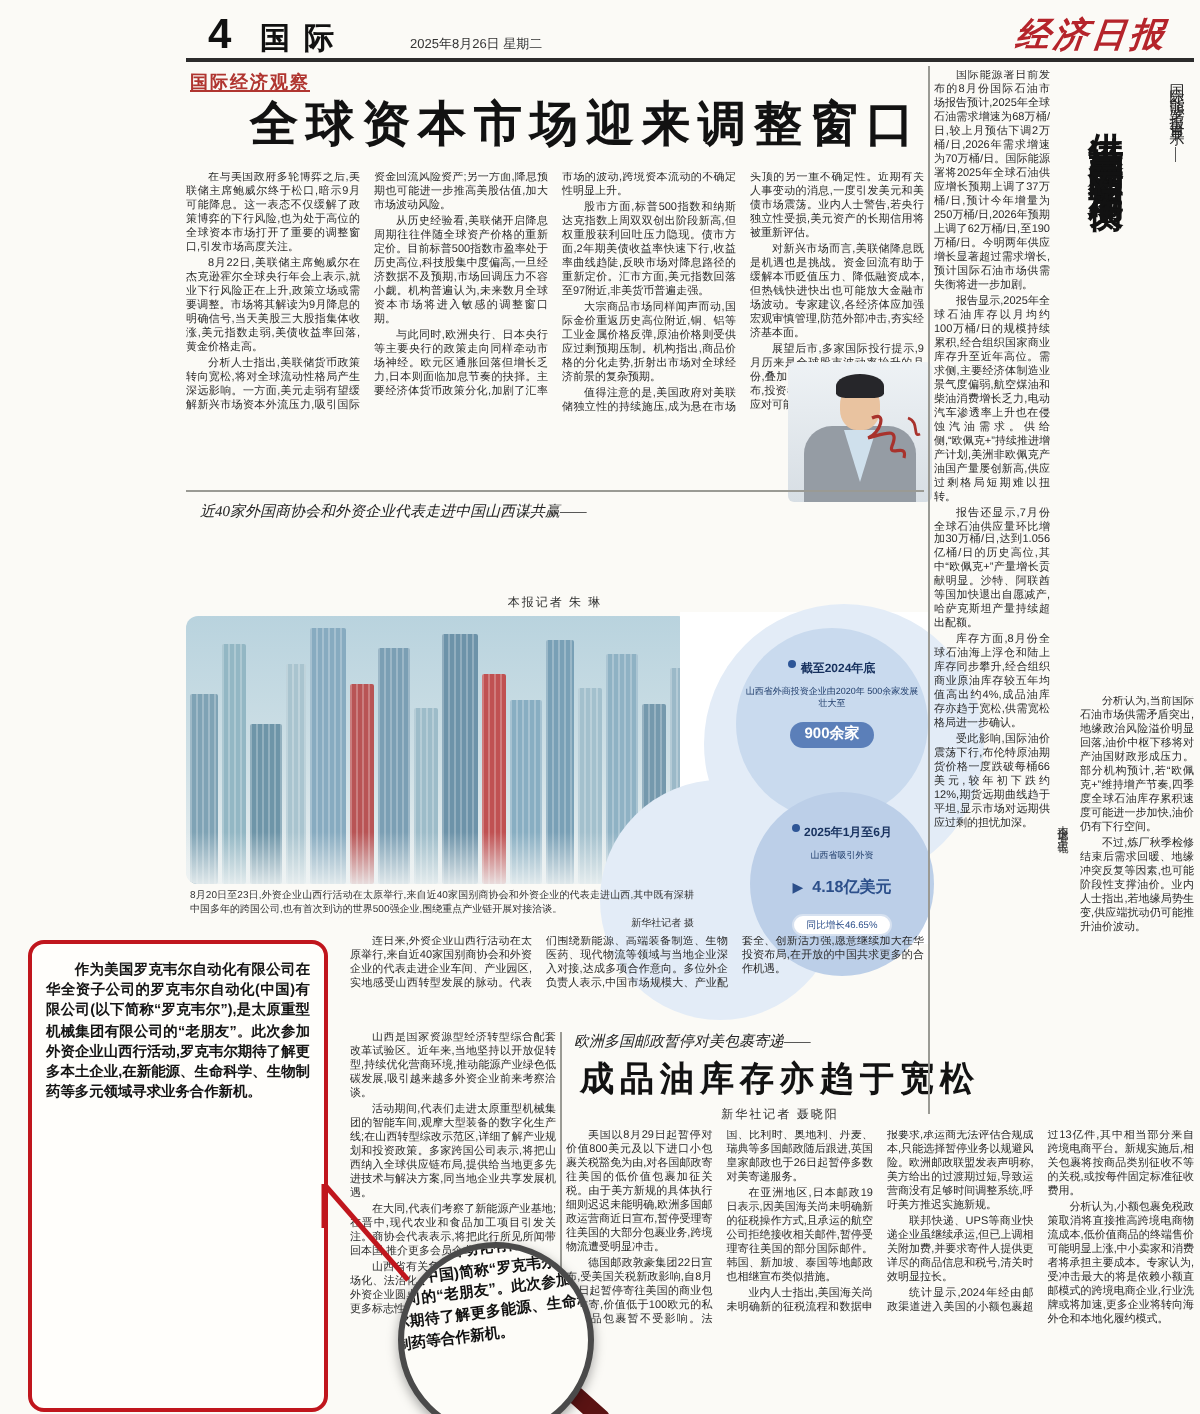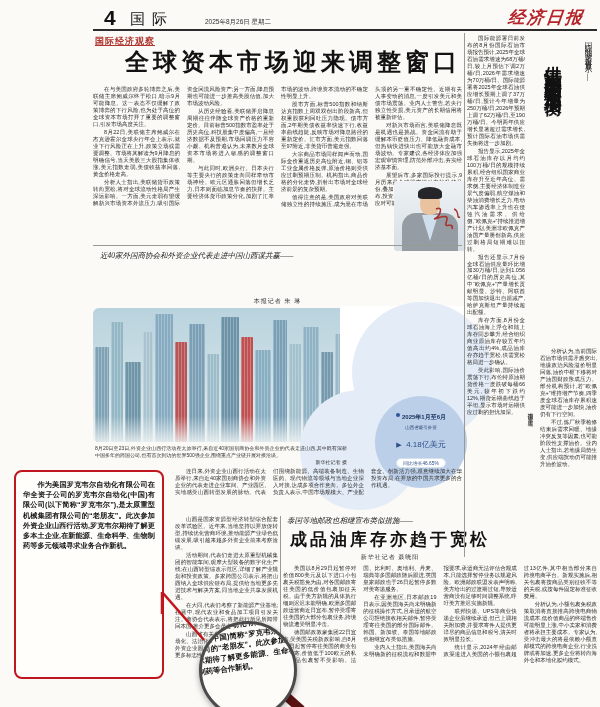--- a/index.html
+++ b/index.html
@@ -8,21 +8,21 @@
     background:#fbfaf6; font-family:"Liberation Sans", sans-serif; color:#2a2a2a;
   }
   .t { font-size:5.5px; line-height:1.27; text-align:justify; color:#2b2b2b; overflow:hidden; }
   .para { margin:0 0 1px 0; text-indent:2em; }
   .cols4 { column-count:4; column-gap:7px; }
   .cols3 { column-count:3; column-gap:7px; }
   .abs { position:absolute; }
   .hairline { background:#9a9a94; }
   
   .pagenum { font-size:21px; font-weight:bold; color:#111; }
-  .section { font-size:15px; font-weight:normal; letter-spacing:7px; color:#111; }
+  .section { font-size:15px; font-weight:bold; letter-spacing:7px; color:#111; }
   .date { font-size:6.5px; color:#333; }
   .masthead { font-family:"DejaVu Serif", serif; font-style:italic; font-weight:bold;
               font-size:17px; color:#b5242b; letter-spacing:2px; transform:skewX(-6deg); }
   .toprule { position:absolute; left:93px; top:29px; width:504px; height:2px; background:#2c2c2c; }
   
   .eyebrow { font-size:9px; font-weight:bold; color:#b03530; letter-spacing:1px; }
   .h1 { font-size:24px; font-weight:bold; letter-spacing:4px; color:#121212; text-align:right; }
   
   .kicker { font-family:"Liberation Serif", serif; font-style:italic; font-size:7.5px; color:#222; }
   .h2 { font-size:21px; font-weight:bold; letter-spacing:4px; color:#121212; text-align:center; }
@@ -40,32 +40,32 @@
   .info-panel { position:absolute; left:340px; top:306px; width:124px; height:166px; background:#fff; }
   .big-glow { position:absolute; border-radius:50%; background:#e3ecf7; }
   .bubble { position:absolute; border-radius:50%; text-align:center; padding-top:9px; box-sizing:border-box; }
   .bub-label { font-size:6px; font-weight:bold; color:#17315e; }
   .bub-dot { display:inline-block; width:4px; height:4px; border-radius:50%; background:#2e5697; margin-right:2px; vertical-align:middle; }
   .bub-desc { font-size:4.5px; color:#23406e; margin:2px 3px; line-height:1.25; }
   .pill-blue { display:inline-block; background:#5b7fb9; color:#fff; font-weight:bold; font-size:7.5px;
                border-radius:8px; padding:1.5px 7px; }
   .pill-white { display:inline-block; background:#fff; color:#2c4f8a; font-size:4.8px;
                 border-radius:7px; padding:1px 6px; margin-top:2px; border:0.5px solid #d6e1f0; }
-  .val-blue { font-size:8px; font-weight:normal; color:#2c4f8a; }
+  .val-blue { font-size:8px; font-weight:bold; color:#2c4f8a; }
   .arrow { color:#2c4f8a; font-size:7px; }
   
   .portrait { position:absolute; left:394px; top:181px; width:72px; height:70px; overflow:hidden;
               background:linear-gradient(#eef2f5, #d7dee4); border-radius:3px; }
   .p-head { position:absolute; left:26px; top:10px; width:20px; height:24px; border-radius:48% 48% 42% 42%; background:#e9c3a0; }
   .p-hair { position:absolute; left:24px; top:6px; width:24px; height:12px; border-radius:50% 50% 20% 20%; background:#26262a; }
   .p-body { position:absolute; left:8px; top:32px; width:56px; height:40px; border-radius:14px 14px 0 0; background:#959ca4; }
   .p-shirt { position:absolute; left:28px; top:34px; width:16px; height:26px; background:#cfe0ec;
              clip-path:polygon(0 0, 100% 0, 50% 100%); }
   
-  .redbox { position:absolute; left:14px; top:470px; width:150px; height:209px; box-sizing:border-box;
+  .redbox { position:absolute; left:14px; top:470px; width:150px; height:236px; box-sizing:border-box;
             border:2.5px solid #c0161d; border-radius:8px; background:#fffefb; padding:8px 7px; }
   .redbox .para { font-size:7.2px; line-height:1.42; font-weight:bold; color:#151515; text-align:justify; margin-bottom:6px; }
   
   .mag { position:absolute; left:199px; top:621px; width:92px; height:92px; border-radius:50%;
          border:3px solid #4a4a4a; background:#fdfcf8; overflow:hidden; box-shadow:0 2px 6px rgba(0,0,0,.35); z-index:6; }
   .mag-text { position:absolute; left:-14px; top:-6px; width:130px; font-size:7.4px; font-weight:bold;
               line-height:1.45; color:#111; transform:rotate(-7deg); text-align:justify; }
   .mag-handle { position:absolute; left:276px; top:696px; width:30px; height:9px; background:#5a1313;
                 transform:rotate(42deg); border-radius:2px; z-index:5; }
   .leader { position:absolute; z-index:4; }
@@ -140,20 +140,25 @@
     <div class="bld" style="left:210px; width:16px; height:115px; background-color:#8fb2c4;"></div>
     <div class="bld" style="left:228px; width:12px; height:90px;  background-color:#7599ad;"></div>
     <div class="bld" style="left:242px; width:9px;  height:108px; background-color:#9bb9c8;"></div>
     <div class="haze"></div>
   </div>
 
   <div class="info-panel"></div>
   <div class="big-glow" style="left:352px; top:302px; width:140px; height:140px;"></div>
   <div class="big-glow" style="left:300px; top:390px; width:120px; height:120px;"></div>
 
+  <div class="bubble" style="left:368px; top:314px; width:96px; height:96px; background:#c9daee;">
+    <div><span class="bub-dot"></span><span class="bub-label">截至2024年底</span></div>
+    <div class="bub-desc">山西省外商投资企业由2020年 500余家发展壮大至</div>
+    <span class="pill-blue">900余家</span>
+  </div>
 
   <div class="bubble" style="left:375px; top:396px; width:92px; height:92px; background:#bccfe8;">
     <div><span class="bub-dot"></span><span class="bub-label">2025年1月至6月</span></div>
     <div class="bub-desc">山西省吸引外资</div>
     <div><span class="arrow">▶</span>
          <span class="val-blue">4.18亿美元</span></div>
     <span class="pill-white">同比增长46.65%</span>
   </div>
 
 
@@ -179,21 +184,21 @@
 
   <svg class="leader" style="left:160px; top:588px;" width="48" height="56">
     <path d="M2 4 L44 52" stroke="#c0161d" stroke-width="2.5" fill="none"></path>
     <path d="M2 4 L2 26" stroke="#c0161d" stroke-width="2.5" fill="none"></path>
   </svg>
   <div class="mag-handle"></div>
   <div class="mag">
     <div class="mag-text">国罗克韦尔自动化有限公司的罗克韦尔自动化(中国)简称“罗克韦尔”),是太原重型公司的“老朋友”。此次参加活动,罗克韦尔期待了解更多能源、生命科学、生物制药等合作新机。</div>
   </div>
 
-  <div class="abs kicker" style="left:287px; top:516px;">泰国等地邮政也相继宣布类似措施——</div>
+  <div class="abs kicker" style="left:287px; top:516px;">欧洲多国邮政暂停对美包裹寄递——</div>
   <div class="abs h3" style="left:285px; top:528px; width:210px;">成品油库存亦趋于宽松</div>
   <div class="abs byline" style="left:285px; top:553px; width:210px;">新华社记者 聂晓阳</div>
   <div class="abs t cols4" style="left:283px; top:565px; width:314px; height:140px;">
       <p class="para">美国以8月29日起暂停对价值800美元及以下进口小包裹关税豁免为由,对各国邮政寄往美国的低价值包裹加征关税。由于美方新规的具体执行细则迟迟未能明确,欧洲多国邮政运营商近日宣布,暂停受理寄往美国的大部分包裹业务,跨境物流遭受明显冲击。</p>
       <p class="para">德国邮政敦豪集团22日宣布,受美国关税新政影响,自8月25日起暂停寄往美国的商业包裹收寄,价值低于100欧元的私人礼品包裹暂不受影响。法国、比利时、奥地利、丹麦、瑞典等多国邮政随后跟进,英国皇家邮政也于26日起暂停多数对美寄递服务。</p>
       <p class="para">在亚洲地区,日本邮政19日表示,因美国海关尚未明确新的征税操作方式,且承运的航空公司拒绝接收相关邮件,暂停受理寄往美国的部分国际邮件。韩国、新加坡、泰国等地邮政也相继宣布类似措施。</p>
       <p class="para">业内人士指出,美国海关尚未明确新的征税流程和数据申报要求,承运商无法评估合规成本,只能选择暂停业务以规避风险。欧洲邮政联盟发表声明称,美方给出的过渡期过短,导致运营商没有足够时间调整系统,呼吁美方推迟实施新规。</p>
       <p class="para">联邦快递、UPS等商业快递企业虽继续承运,但已上调相关附加费,并要求寄件人提供更详尽的商品信息和税号,清关时效明显拉长。</p>
       <p class="para">统计显示,2024年经由邮政渠道进入美国的小额包裹超过13亿件,其中相当部分来自跨境电商平台。新规实施后,相关包裹将按商品类别征收不等的关税,或按每件固定标准征收费用。</p>
       <p class="para">分析认为,小额包裹免税政策取消将直接推高跨境电商物流成本,低价值商品的终端售价可能明显上涨,中小卖家和消费者将承担主要成本。专家认为,受冲击最大的将是依赖小额直邮模式的跨境电商企业,行业洗牌或将加速,更多企业将转向海外仓和本地化履约模式。</p>

